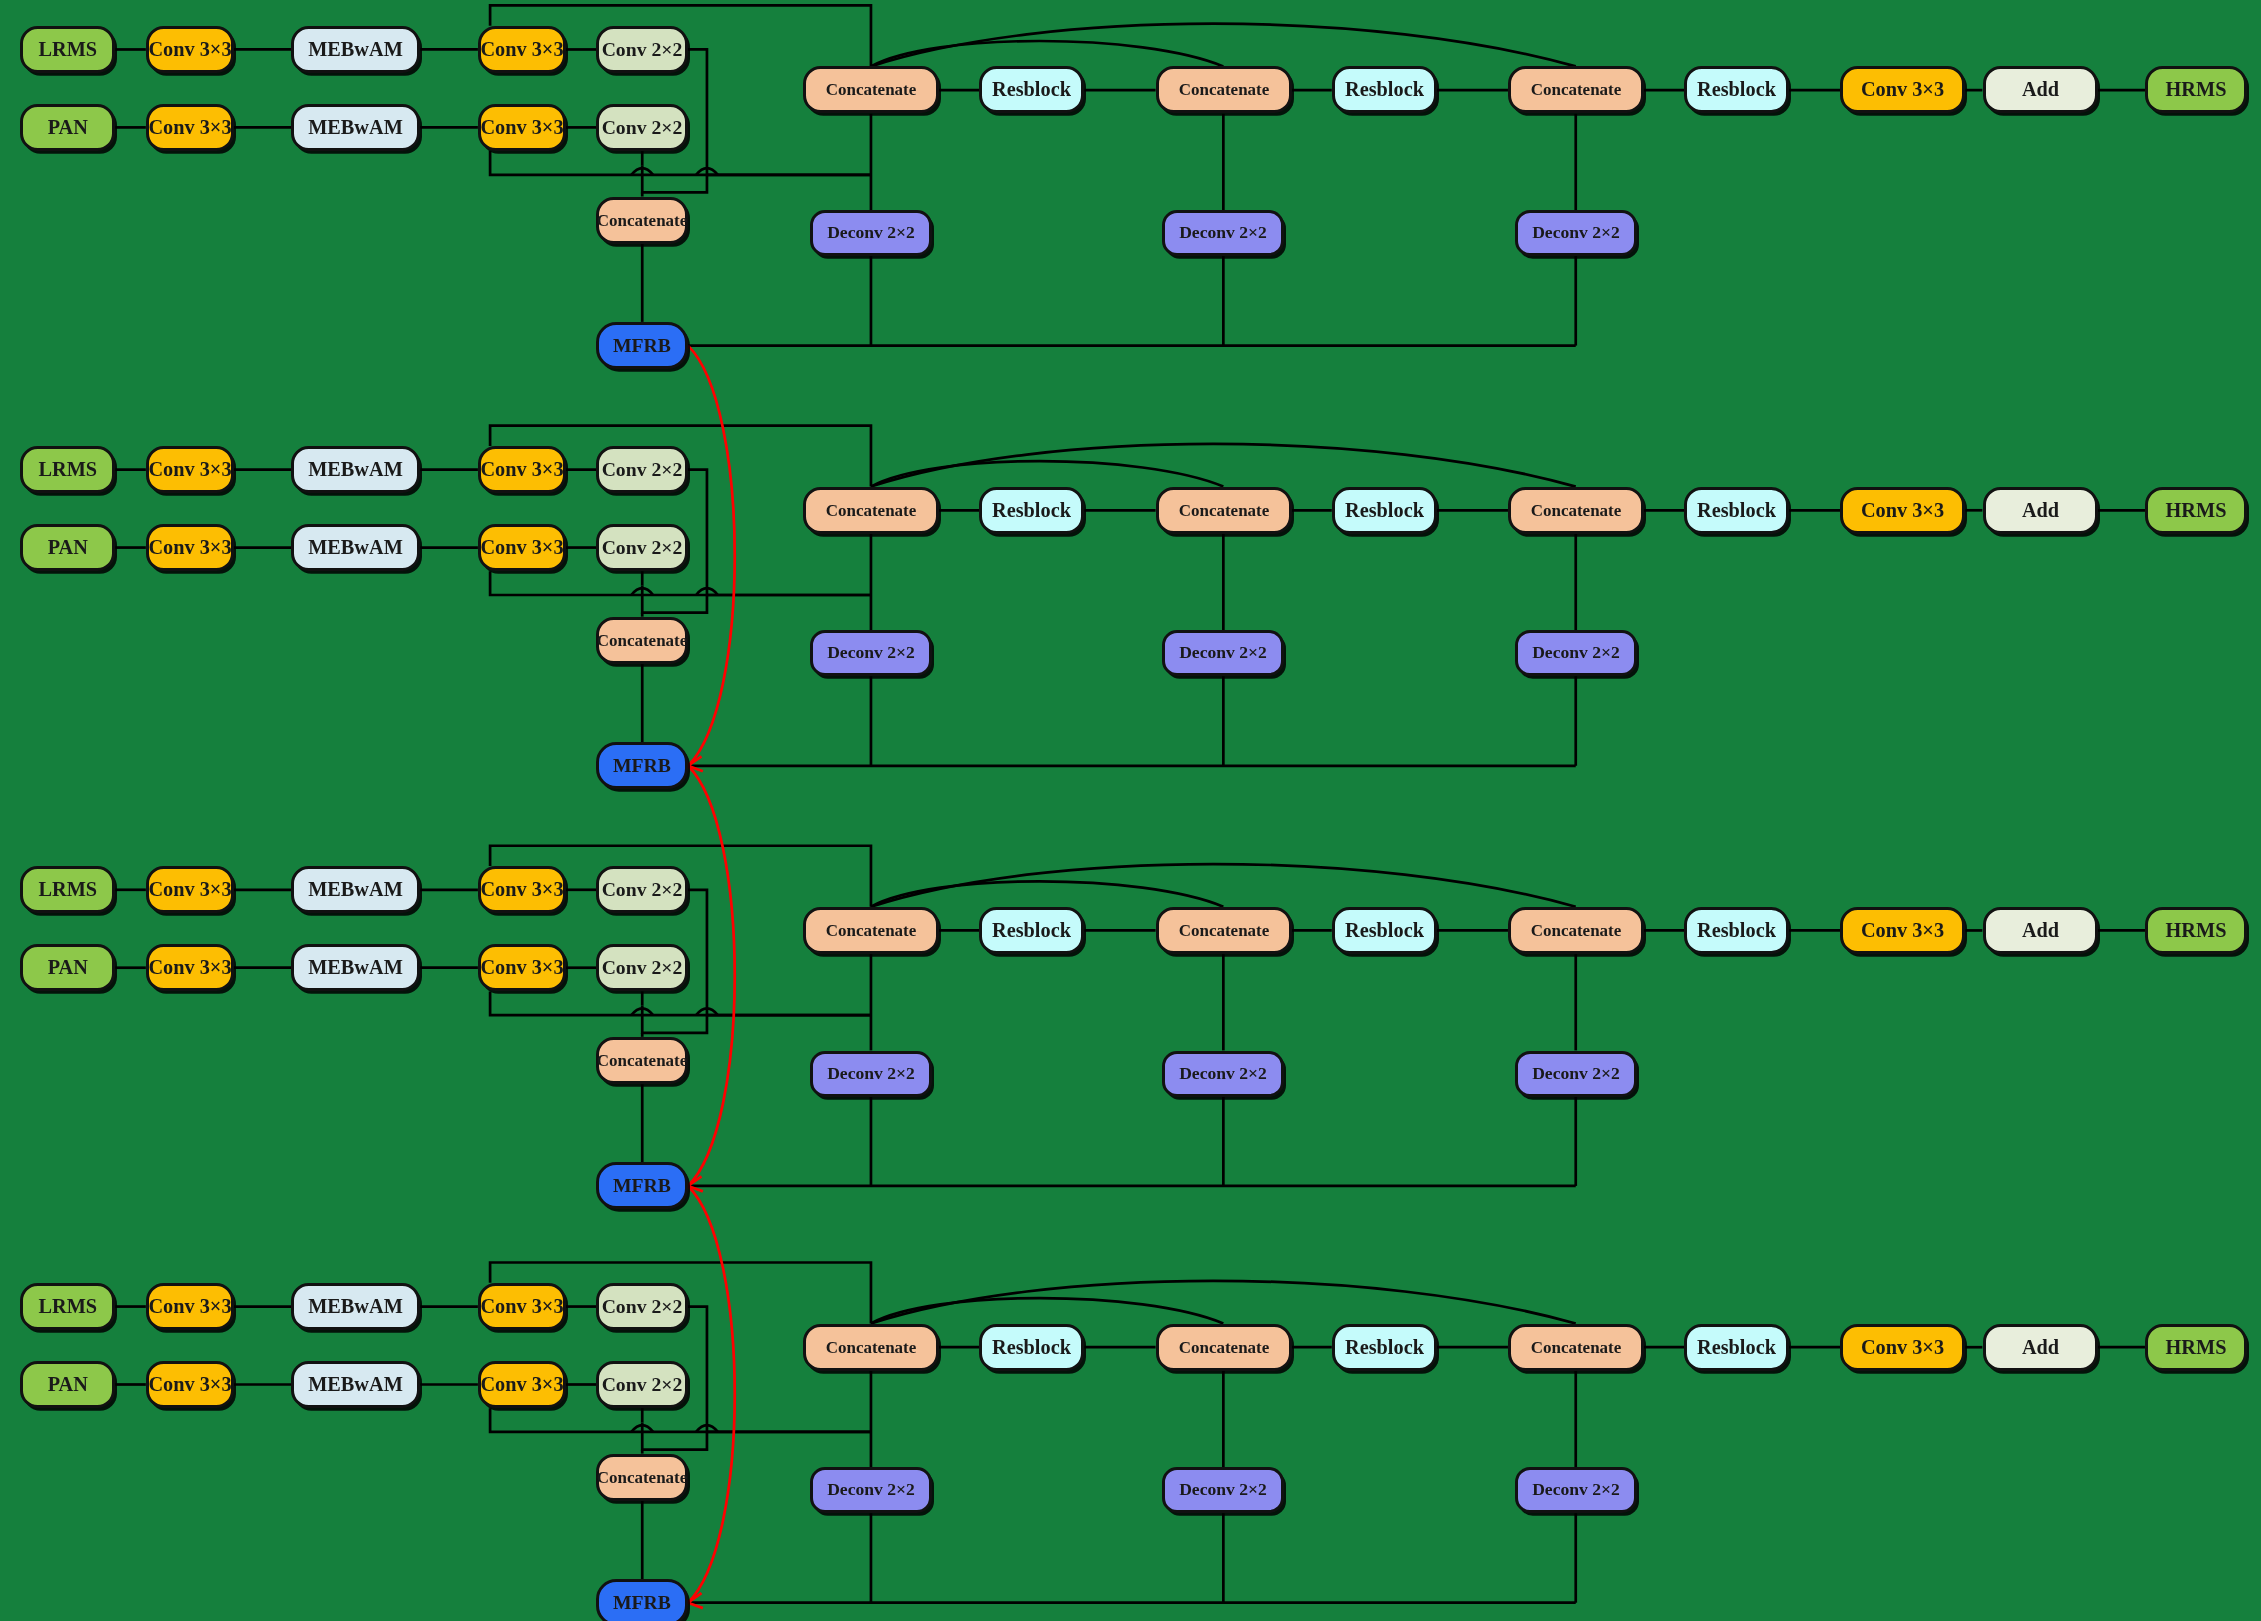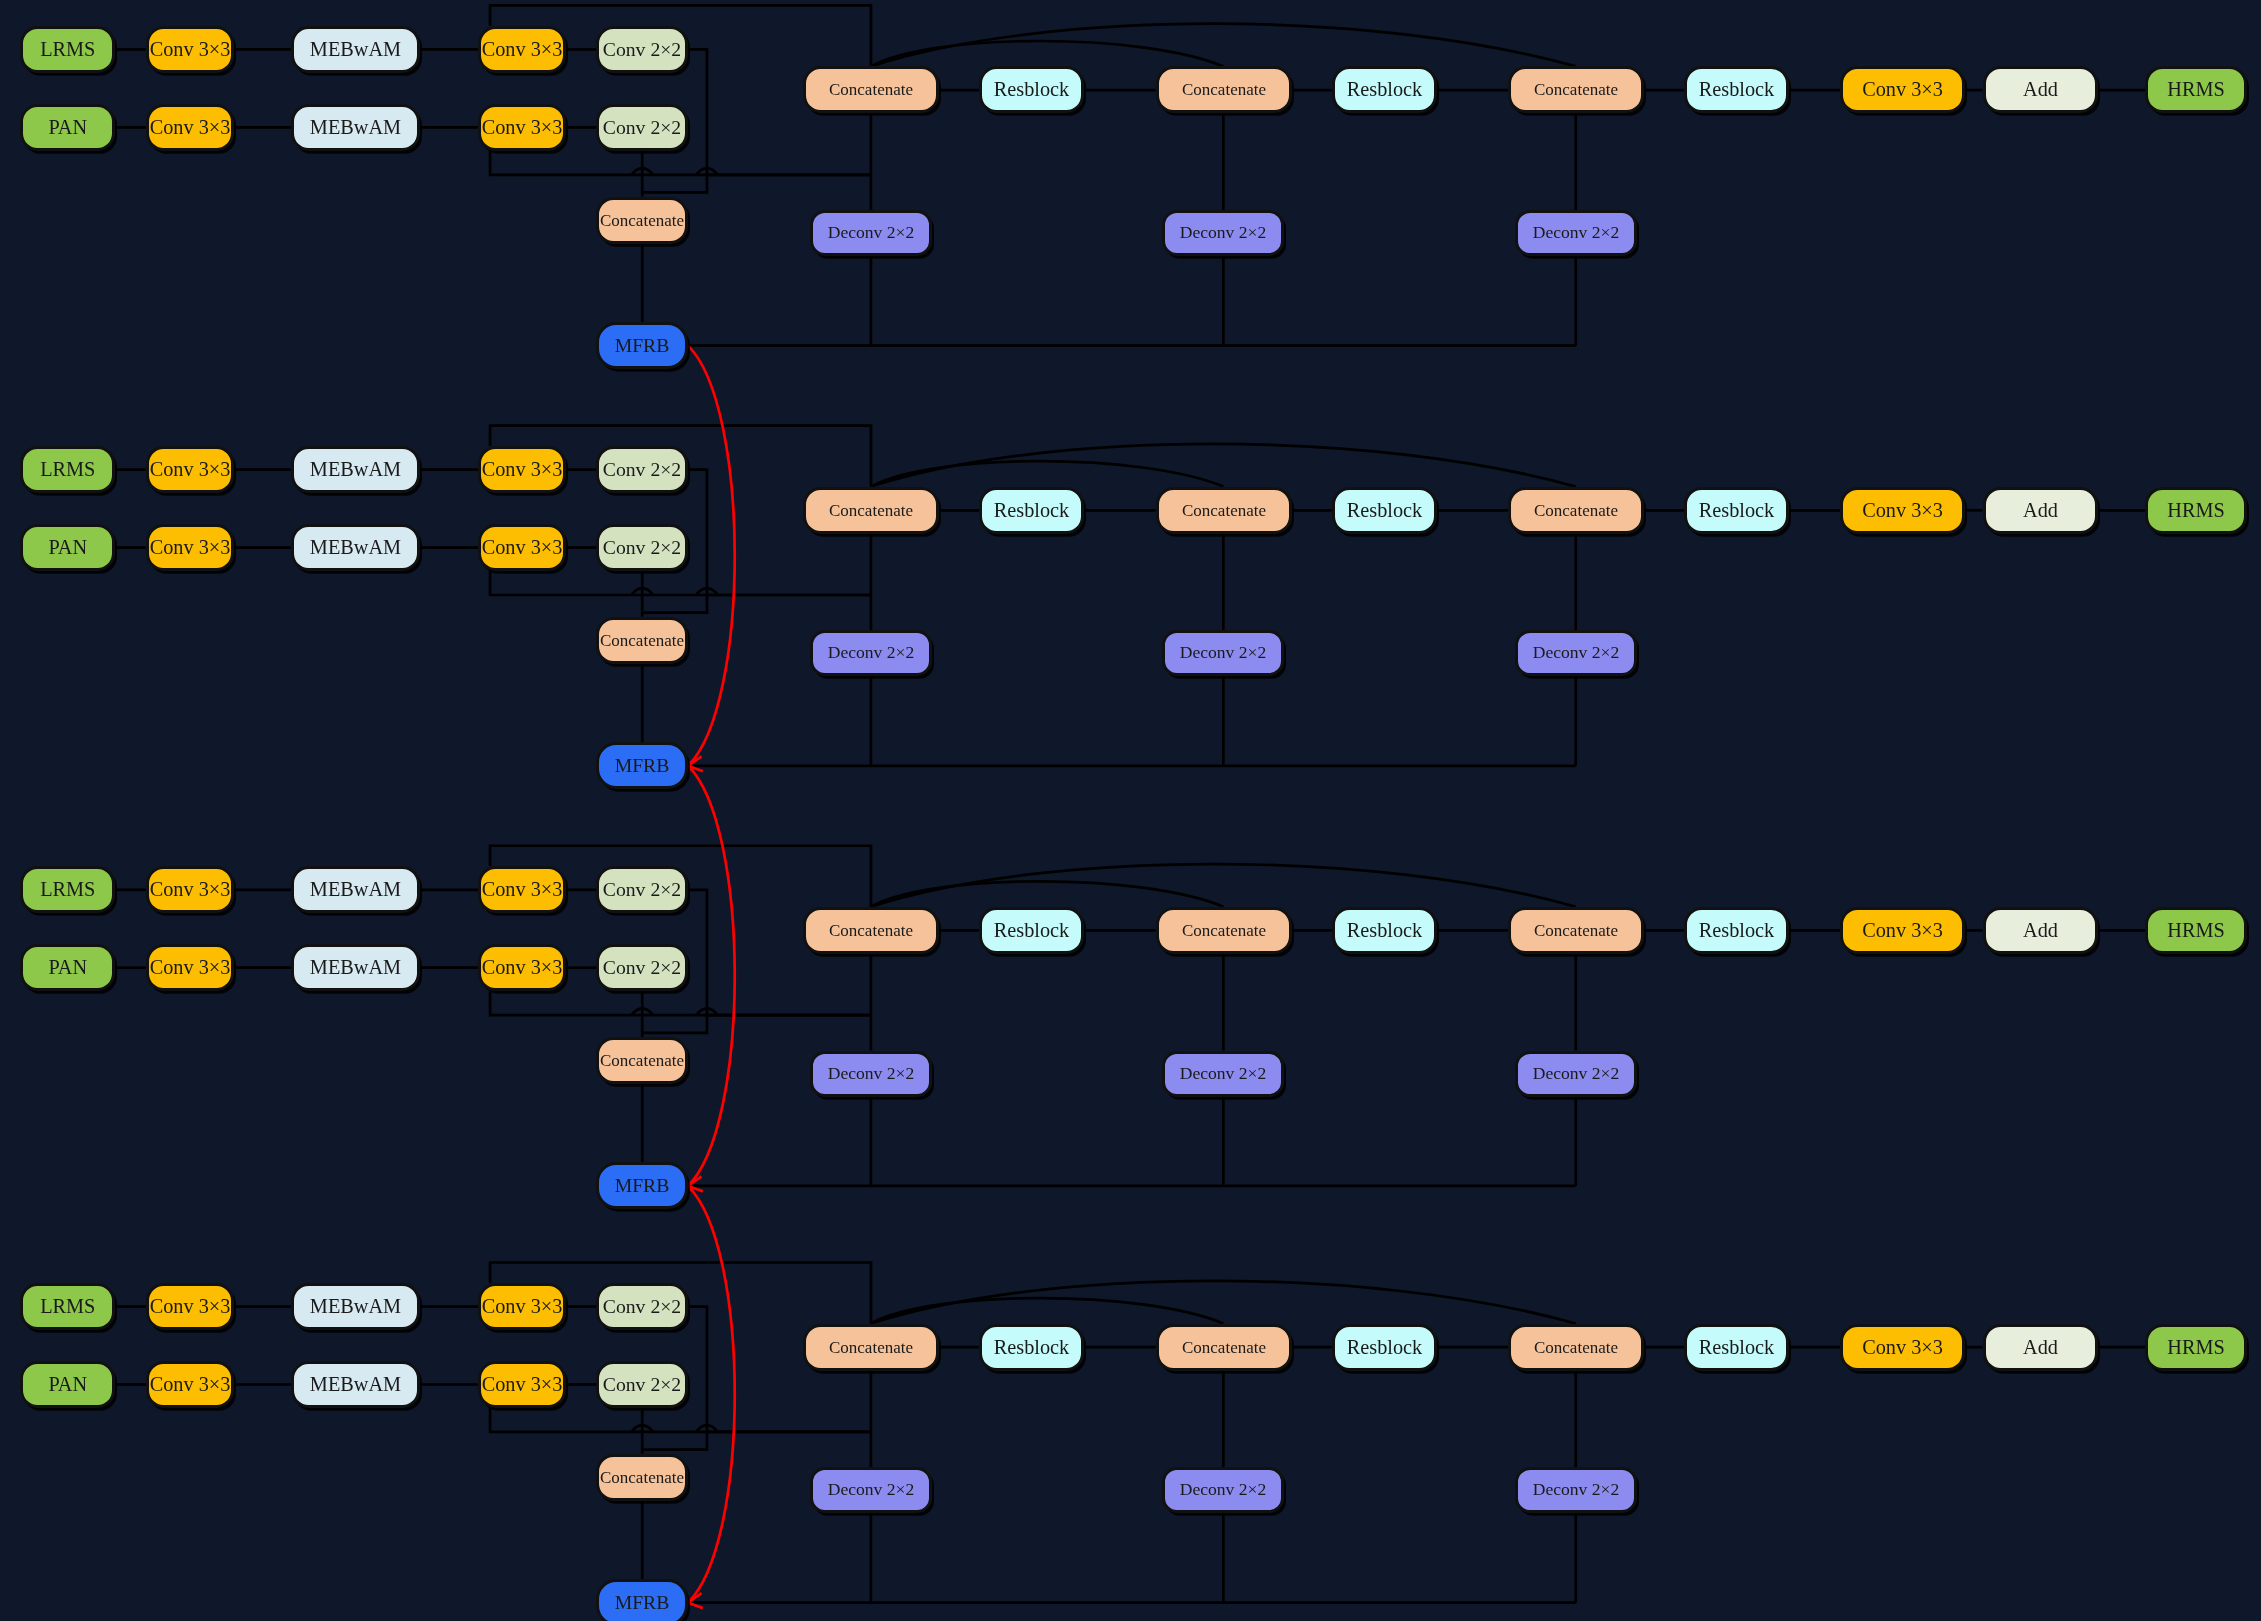--- a/index.html
+++ b/index.html
@@ -1,17 +1,17 @@
 <!DOCTYPE html>
 <html style="font-size:11px"><head>
 <meta charset="utf-8">
 <style>
   html,body{margin:0;padding:0;background:#ffffff;}
   body{font-family:"Liberation Serif", serif;}
-  #canvas{position:relative;width:2261px;height:1621px;background:#0f172a;overflow:hidden;}
+  #canvas{position:relative;width:2261px;height:1621px;background:#15803d;overflow:hidden;font-weight:bold;}
   svg.wires{position:absolute;left:0;top:0;width:2261px;height:1621px;pointer-events:none;}
   .node{position:absolute;box-sizing:border-box;display:flex;align-items:center;justify-content:center;
         border:3.4px solid #111;border-radius:17.6px;text-align:center;line-height:1;
         font-family:"Liberation Serif", serif;color:#1a1a1a;
         box-shadow:2.7px 3.4px 0 -0.7px rgba(0,0,0,0.85);}
   .node span{display:block;white-space:nowrap;}
 </style>
 </head>
 <body>
 

